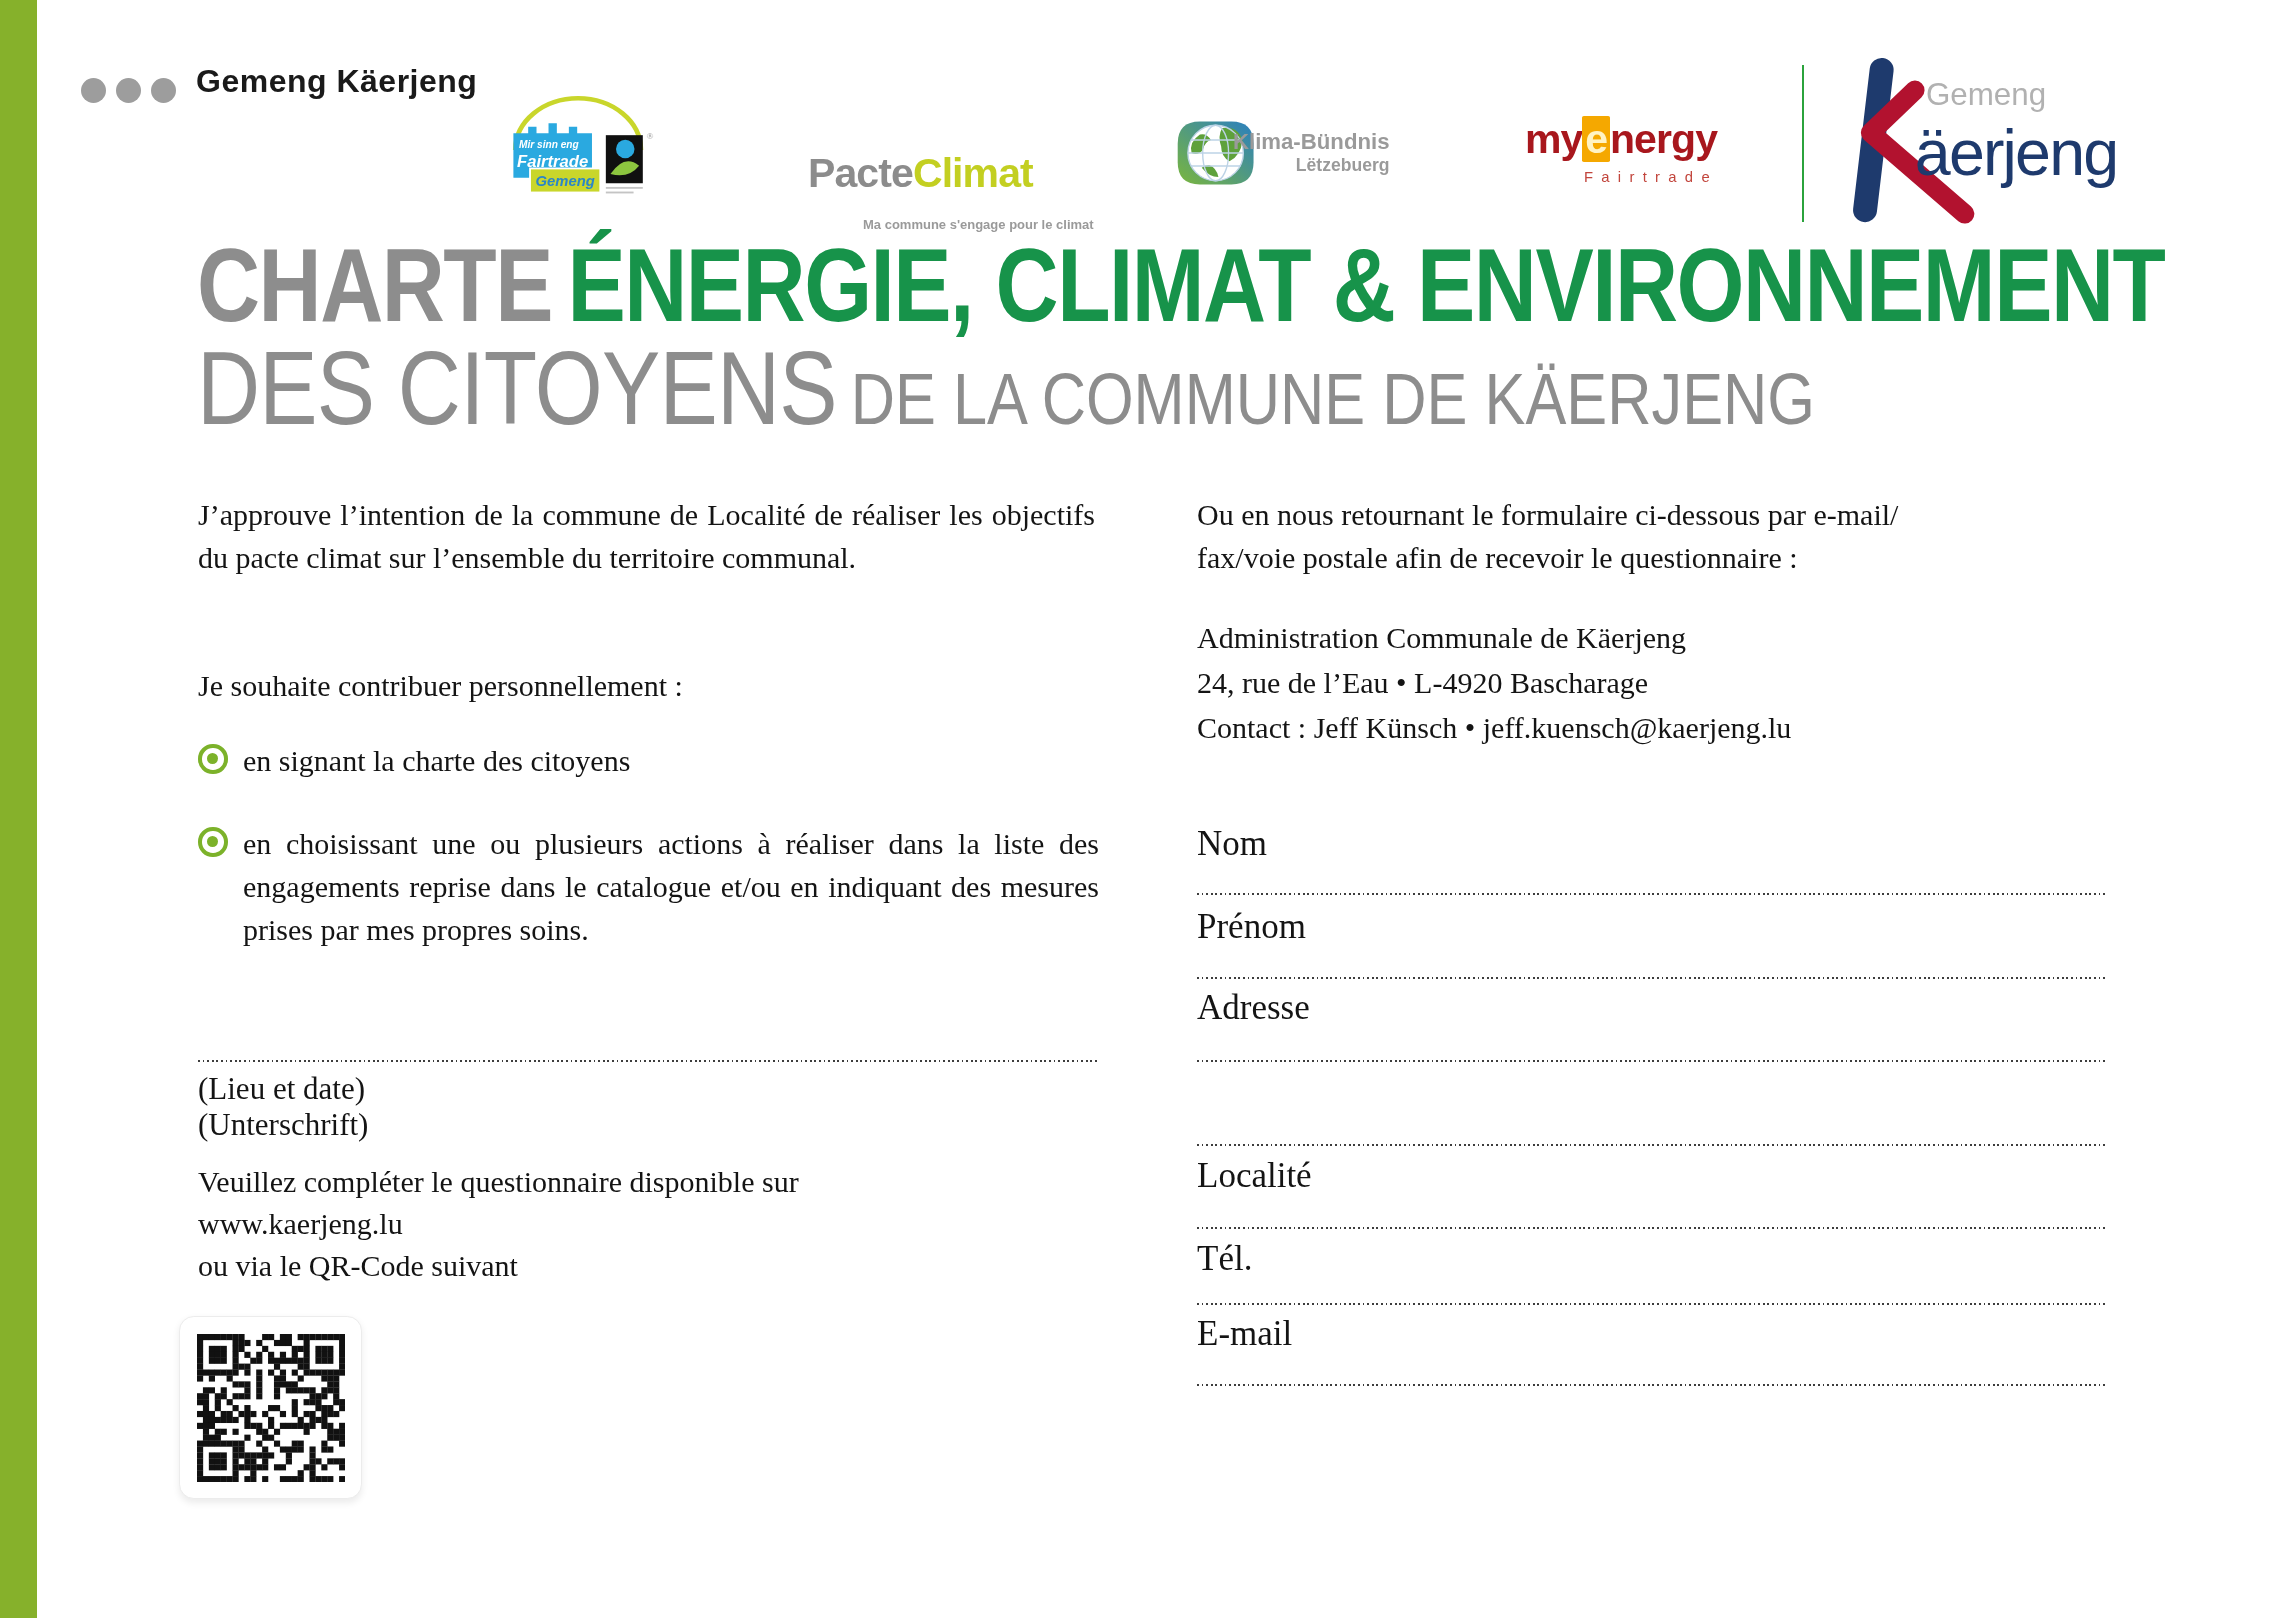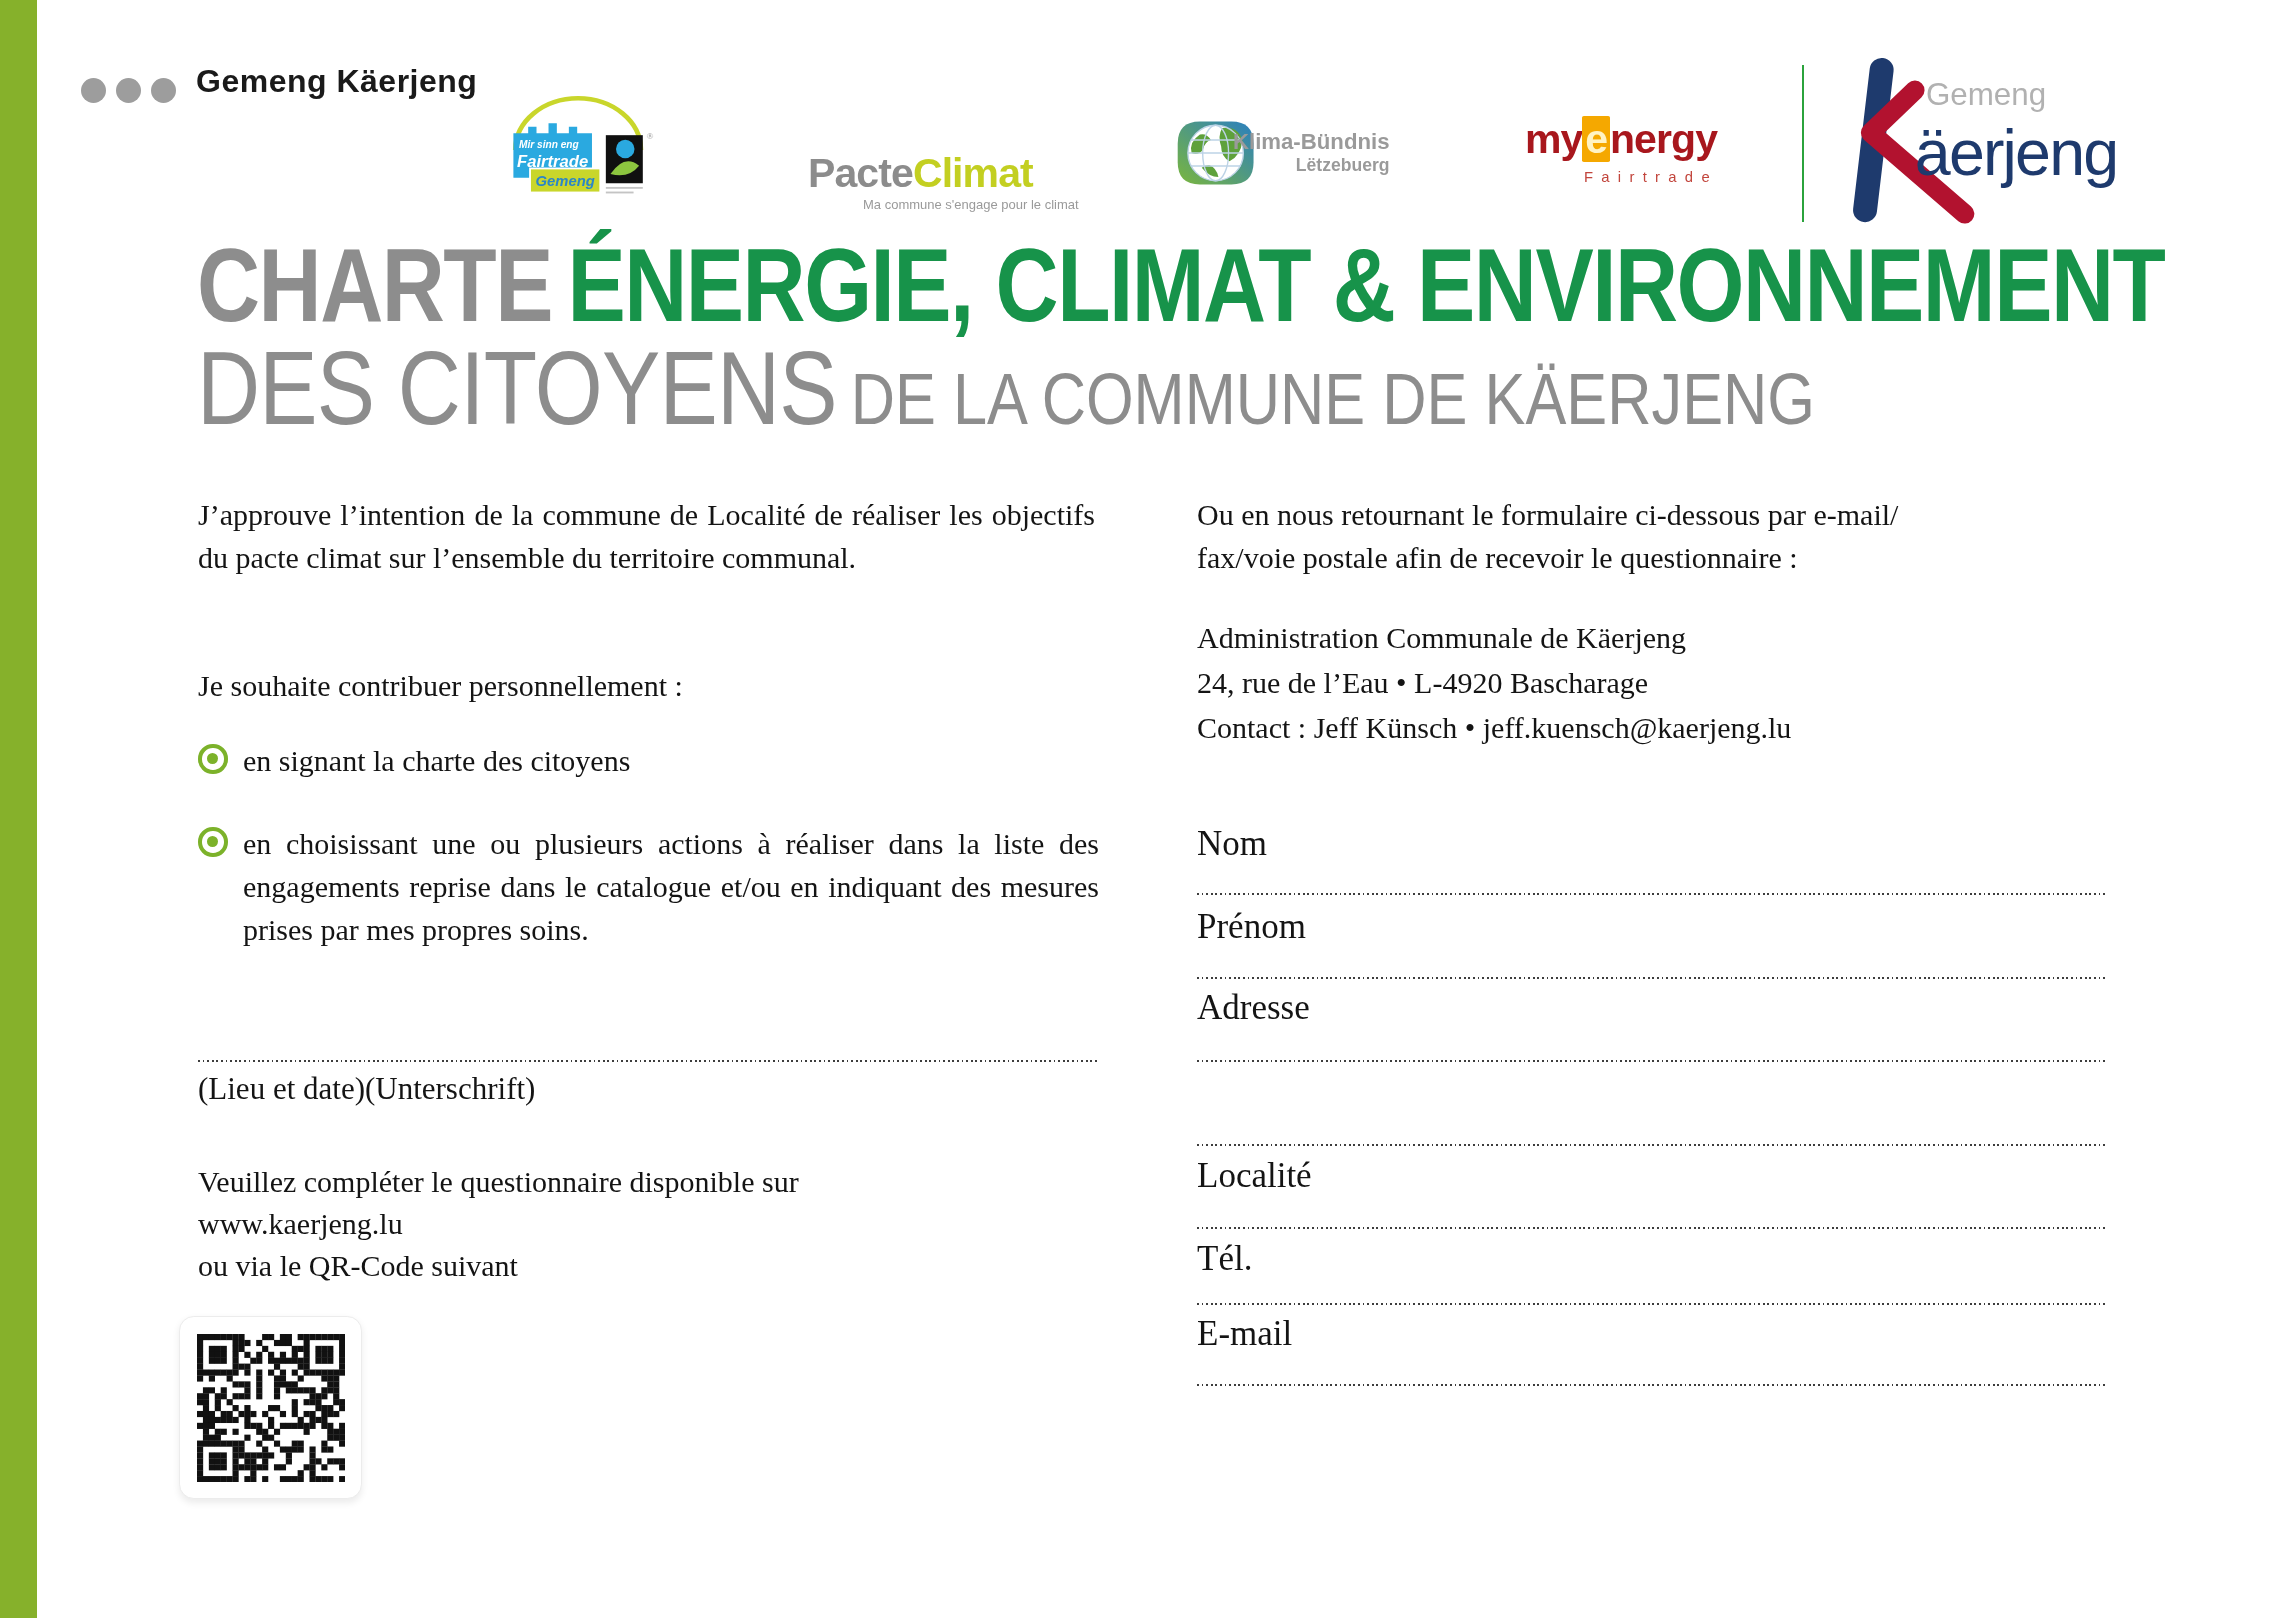--- a/index.html
+++ b/index.html
@@ -14,21 +14,21 @@
   .dots{position:absolute;left:81px;top:78px;display:flex;gap:10px;}
   .dots span{width:25px;height:25px;border-radius:50%;background:#9d9d9d;display:block;}
   .brand{position:absolute;left:196px;top:63px;font-family:"Liberation Sans",sans-serif;
          font-weight:bold;font-size:32px;color:#1a1a1a;letter-spacing:0.5px;}
 
   
   .fairtrade{position:absolute;left:506px;top:87px;}
   .pacte{position:absolute;left:808px;top:126px;font-family:"Liberation Sans",sans-serif;}
   .pacte .big{font-size:41px;font-weight:bold;letter-spacing:-0.9px;white-space:nowrap;margin-top:24px;}
   .pacte .p1{color:#8c8c8c;} .pacte .p2{color:#c3cf21;}
-  .pacte .tag{font-size:13px;color:#9a9a9a;margin-top:0;margin-left:55px;white-space:nowrap;}
+  .pacte .tag{font-size:13px;color:#9a9a9a;margin-top:20px;margin-left:55px;white-space:nowrap;font-weight:bold;}
   .klima{position:absolute;left:1174px;top:114px;}
   .myenergy{position:absolute;left:1525px;top:116px;font-family:"Liberation Sans",sans-serif;}
   .me-word{font-size:41px;font-weight:bold;color:#a8171d;white-space:nowrap;letter-spacing:-0.9px;}
   .me-word .ebox{background:#f5a800;color:#fff3c4;padding:0 2.8px;border-radius:1.8px;}
   .me-region{font-size:14.8px;color:#c2453c;letter-spacing:8.3px;margin-top:5.5px;margin-left:59px;white-space:nowrap;}
   .logo-divider{position:absolute;left:1802px;top:65px;width:1.8px;height:157px;background:#2ba33c;}
   .klogo{position:absolute;left:1830px;top:55px;}
 
   
   .title{position:absolute;left:197px;top:233px;margin:0;font-family:"Liberation Sans",sans-serif;
@@ -51,21 +51,21 @@
                border-radius:50%;display:flex;align-items:center;justify-content:center;}
   .bullet-icon span{width:11px;height:11px;border-radius:50%;background:#7cb22a;display:block;}
   .b1-icon{left:198px;top:744px;} .b2-icon{left:198px;top:827px;}
   .b1-text{left:243px;top:739px;width:855px;}
   .b2-text{left:243px;top:822px;width:856px;}
 
   .dotline{position:absolute;height:1.8px;
            background-image:repeating-linear-gradient(90deg,#3d3d3d 0 1.8px,transparent 1.8px 4.6px);}
   .sig-line{left:198px;top:1060px;width:900px;}
   .sig-row{position:absolute;left:198px;top:1071px;width:900px;display:flex;
-           font-size:31px;}
+           justify-content:space-between;font-size:31px;flex-direction:column;}
   .quest{left:198px;top:1161px;line-height:42px;}
 
   .qr-card{position:absolute;left:179px;top:1316px;width:183px;height:183px;background:#fff;
            border:1.8px solid #ececec;border-radius:14.8px;box-shadow:0 3.7px 7.4px rgba(0,0,0,0.08);
            display:flex;align-items:center;justify-content:center;box-sizing:border-box;}
 
   
   .intro{left:1197px;top:493px;width:914px;}
   .address{left:1197px;top:615px;line-height:45px;}
   .flabel{position:absolute;left:1197px;font-size:35px;}

